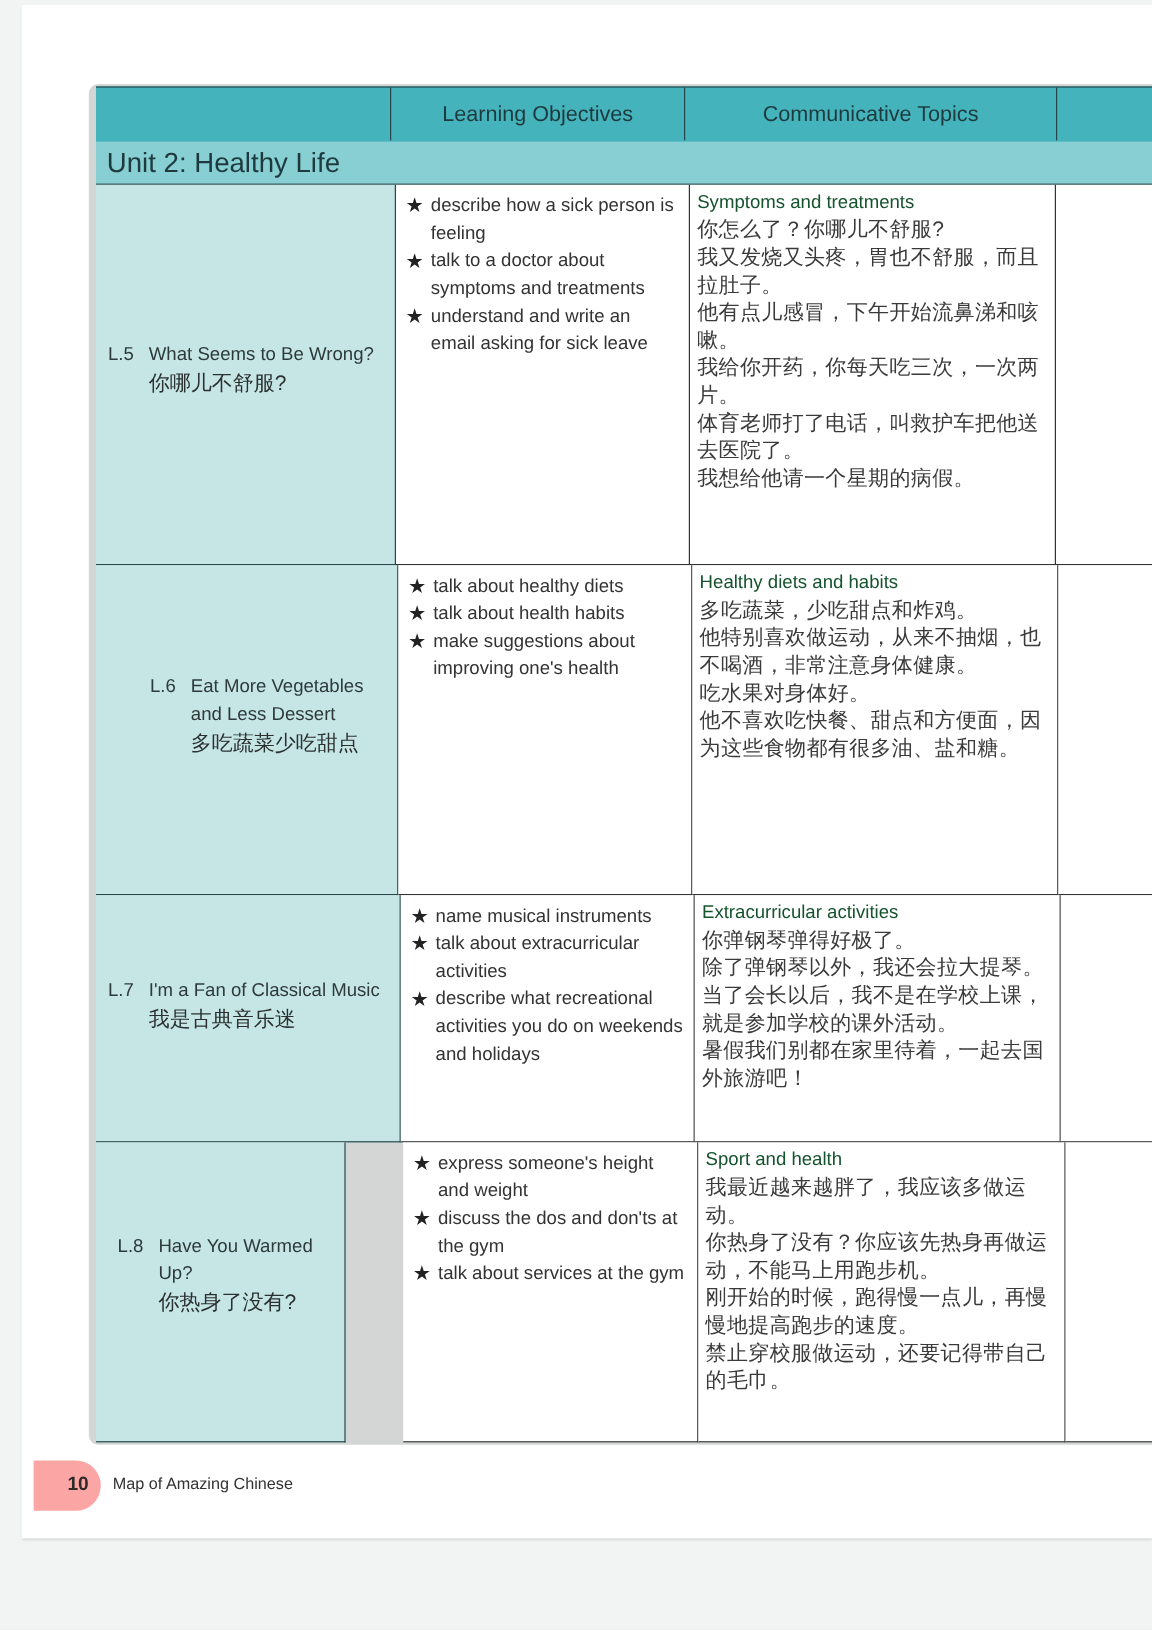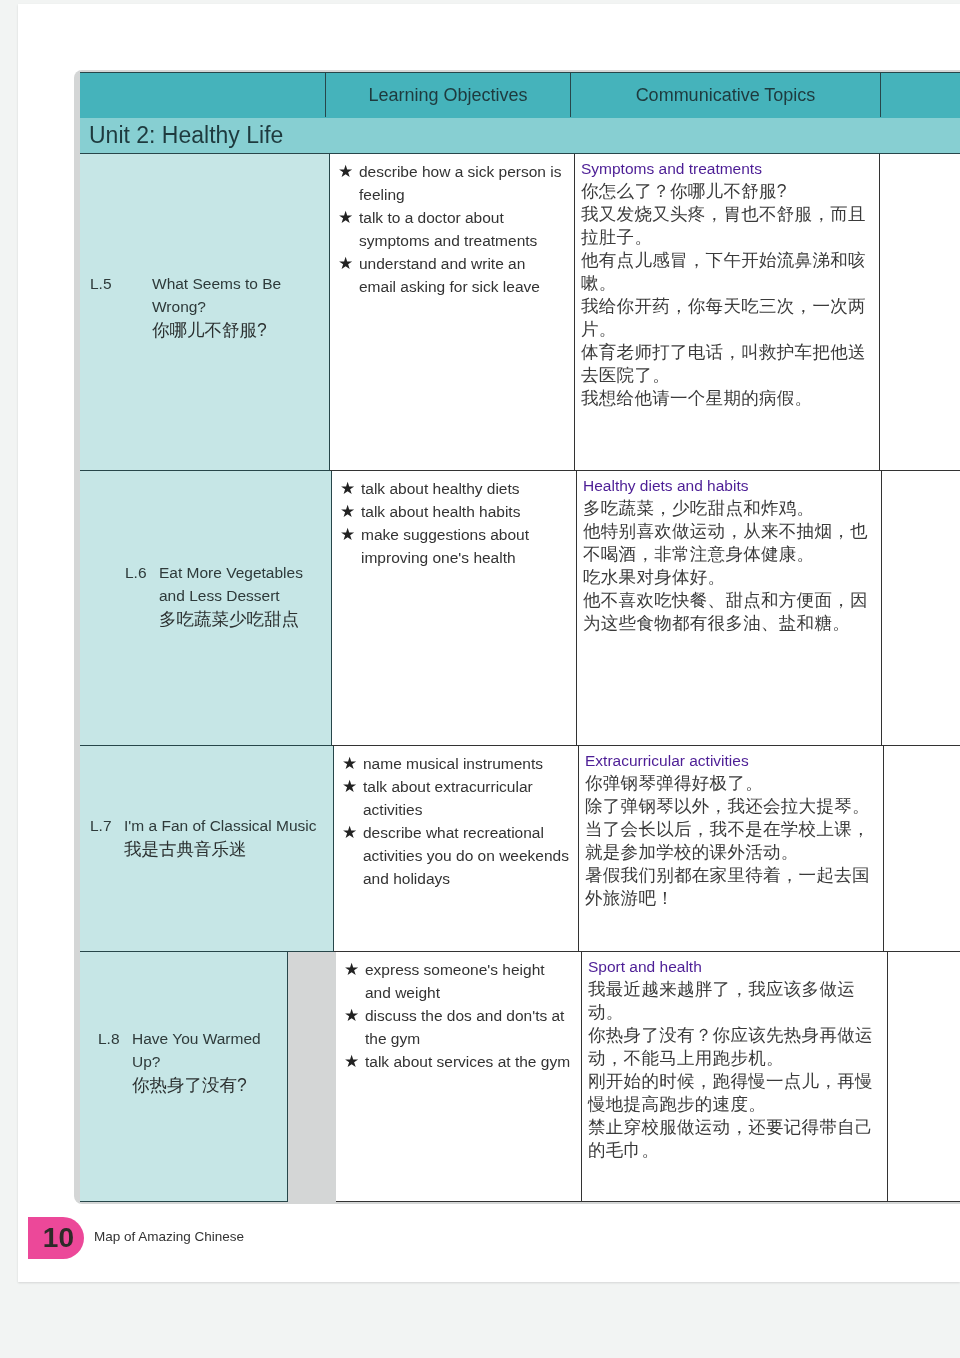--- a/index.html
+++ b/index.html
@@ -87,31 +87,31 @@
     }
     .lesson-zh { font-size: 17.5px; line-height: 24px; color: #2b3030; }
     .obj-list { list-style: none; }
     .obj-item {
       display: grid;
       grid-template-columns: 21px 1fr;
       font-size: 15.5px; line-height: 23px;
       color: #333;
     }
     .star { font-size: 17px; line-height: 23px; color: #222; }
-    .topic-head { font-size: 15.5px; line-height: 22px; color: #4c1d95; }
+    .topic-head { font-size: 15.5px; line-height: 22px; color: #14532d; }
     .topic-line { font-size: 17.5px; line-height: 23px; color: #3a3a3a; letter-spacing: 0.3px; }
     .footer-badge {
       position: absolute;
       left: 28px; top: 1217px;
       width: 56px; height: 42px;
-      background: #ec4899;
+      background: #fca5a5;
       border-radius: 0 21px 21px 0;
       display: flex; align-items: center; justify-content: flex-end;
       padding-right: 10px;
-      font-size: 28px; font-weight: bold; color: #2d2a28;
+      font-size: 16px; font-weight: bold; color: #2d2a28;
     }
     .footer-text {
       position: absolute; left: 94px; top: 1229px;
       font-size: 13.5px; color: #333;
     }
   </style>
 </head>
 <body>
 
 <div class="page"></div>
@@ -122,21 +122,21 @@
     <div class="hdr-cell" style="left:0;width:245px;border-left:none;"></div>
     <div class="hdr-cell" style="left:245px;width:245px;">Learning Objectives</div>
     <div class="hdr-cell" style="left:490px;width:310px;">Communicative Topics</div>
     <div class="hdr-cell" style="left:800px;width:80px;"></div>
   </div>
 
   <div class="unit-row">Unit 2: Healthy Life</div>
 
   <div class="lesson-row" style="top:82px;height:317px;">
     <div class="c-title" style="left:0;width:250px;">
-      <div class="lesson-title" style="margin-top:-10px;gap:28px;">
+      <div class="lesson-title" style="margin-top:-10px;">
         <span>L.5</span>
         <div>
           <div>What Seems to Be Wrong?</div>
           <div class="lesson-zh">你哪儿不舒服?</div>
         </div>
       </div>
     </div>
     <div class="c-obj" style="left:250px;width:245px;">
       <ul class="obj-list">
         <li class="obj-item">

